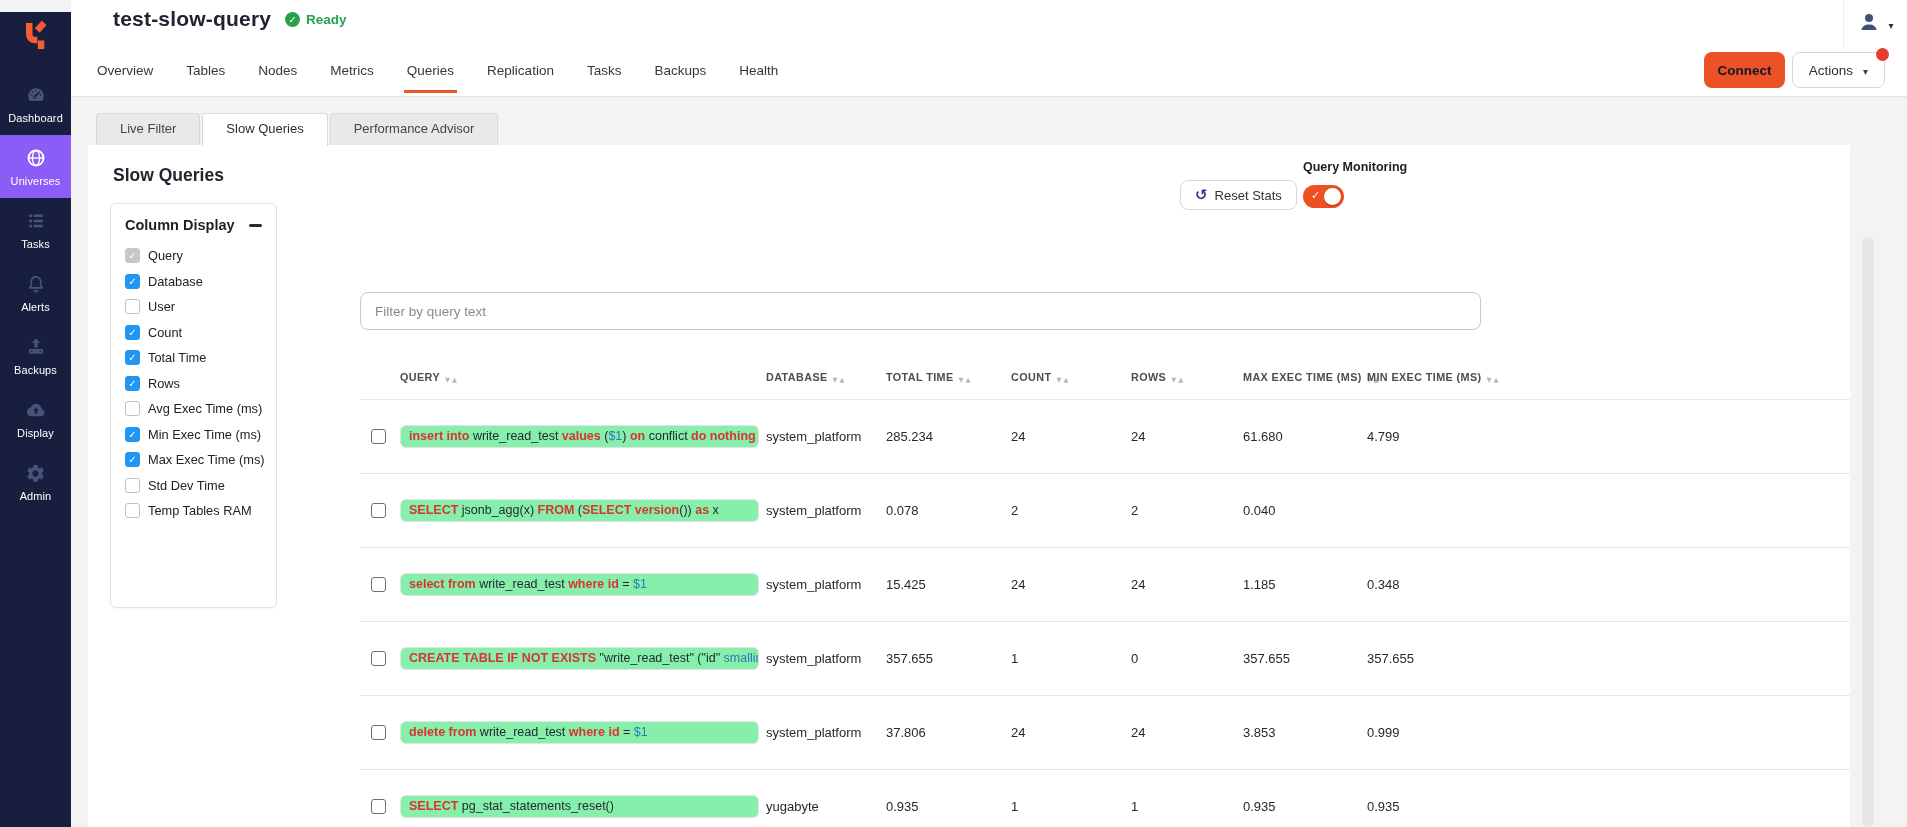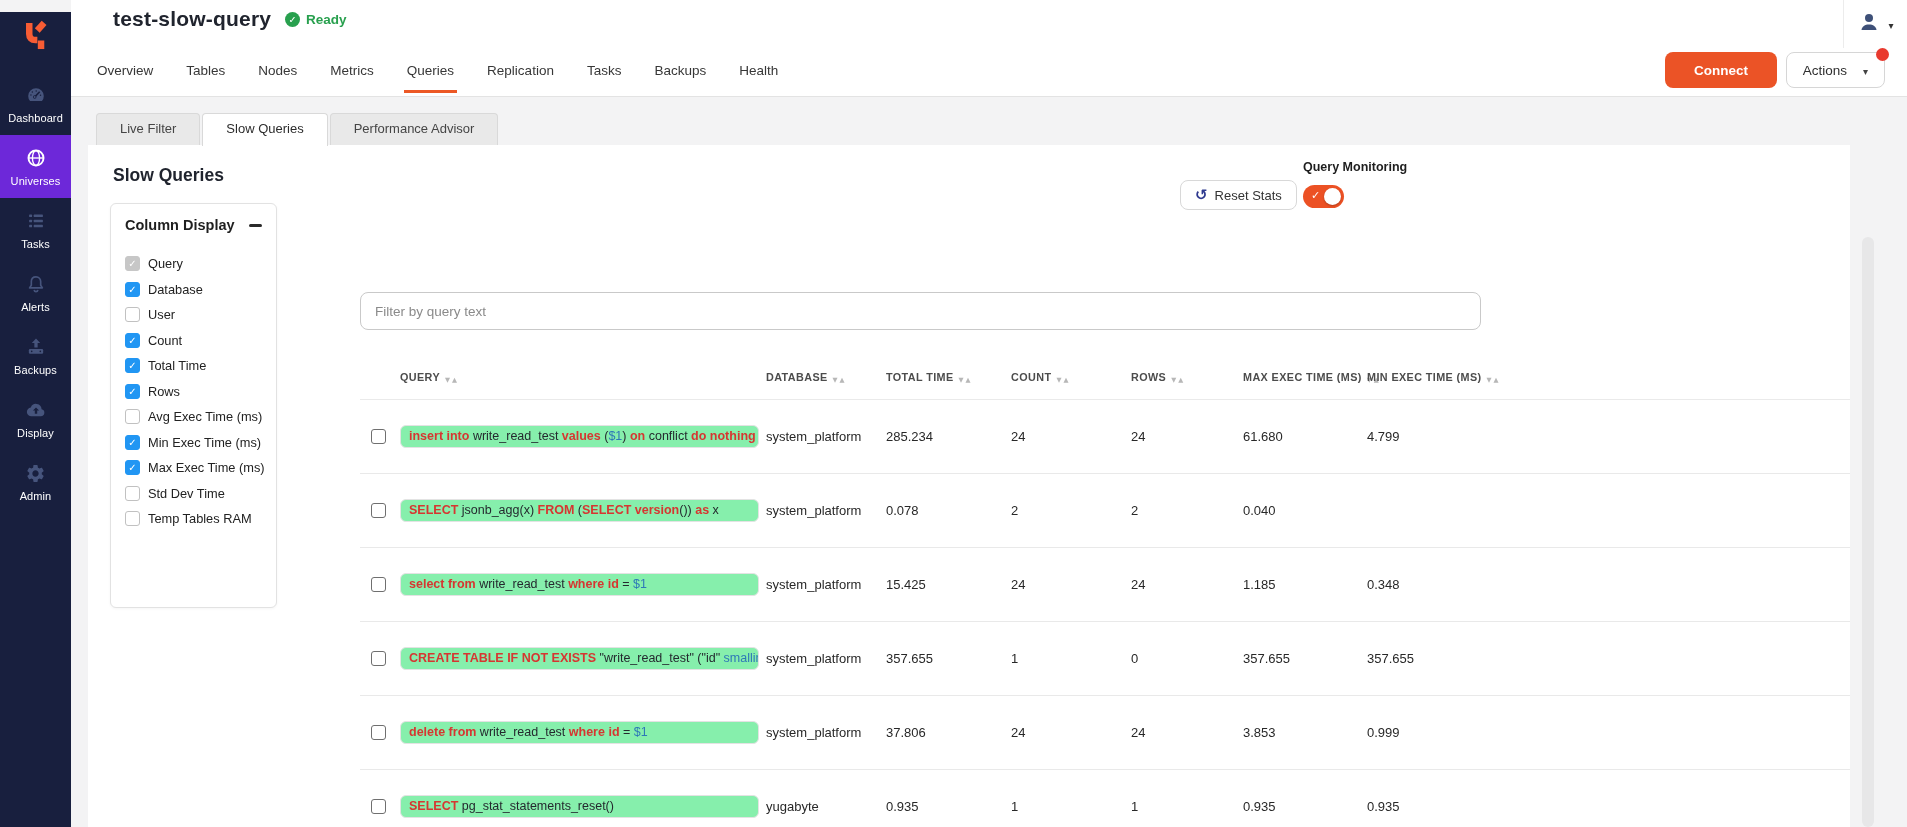--- a/index.html
+++ b/index.html
@@ -6,42 +6,42 @@
   html,body { width:1907px; height:827px; }
   body { font-family:"Liberation Sans","DejaVu Sans",sans-serif; }
   .app { position:relative; width:1907px; height:827px; background:#f3f3f4; overflow:hidden; }
 
   
   .sidebar { position:absolute; left:0; top:12px; width:71px; height:827px; background:#181f3e; z-index:10; }
   .logo { height:48px; display:flex; align-items:center; justify-content:center; cursor:pointer; }
   .side-nav { margin-top:12px; }
   .side-item { height:63px; display:flex; flex-direction:column; align-items:center; justify-content:center; gap:5px;
                color:#46547c; --cut:#181f3e; cursor:pointer; }
-  .side-item.active { background:#6d28d9; color:#ffffff;text-align:right; --cut:#47567e; }
+  .side-item.active { background:#8b5cf6; color:#ffffff;text-align:right; --cut:#47567e; }
   .side-icon { height:24px; display:flex; align-items:center; }
   .side-lbl { font-size:11px; color:#ffffff; letter-spacing:.1px; }
 
   
   .topbar { position:absolute; left:71px; top:0; width:1836px; height:97px; background:#fff; border-bottom:1px solid #e3e3e3; z-index:5; }
   .uni-title { position:absolute; left:42px; top:7px; font-size:21px; font-weight:700; color:#20242e; letter-spacing:.2px; }
   .ready-badge { position:absolute; left:214px; top:12px; display:flex; align-items:center; gap:6px; }
   .ready-check { width:15px; height:15px; border-radius:50%; background:#28a04e; display:flex; align-items:center; justify-content:center; }
   .ready-check::before { content:"\2713"; color:#fff; font-size:9.5px; font-weight:700; }
   .ready-lbl { font-size:13.5px; font-weight:700; color:#28a04e; }
   .user-area { position:absolute; right:0; top:0; height:48px; width:64px; border-left:1px solid #ececec;
                display:flex; align-items:center; justify-content:center; gap:7px; cursor:pointer; }
   .user-caret::after { content:"\25BE"; font-size:10px; color:#333; }
   .nav-row { position:absolute; left:25px; top:44px; height:52px; display:flex; align-items:center; gap:31px;text-align:center; }
   .nav-link { position:relative; font-size:13.5px; color:#373737; cursor:pointer; text-decoration:none; padding:2px 1px; }
   .nav-link.active::after { content:""; position:absolute; left:-2px; right:-2px; bottom:-13px; height:3px; background:#ec5825; }
-  .connect-btn { position:absolute; right:130px; top:52px; width:112px; height:36px; background:#eb5326; color:#ffffff;
+  .connect-btn { position:absolute; right:122px; top:52px; width:81px; height:36px; background:#eb5326; color:#0f172a;
                  border:none; border-radius:8px; font-size:13.5px; font-weight:700; font-family:inherit; cursor:pointer; }
   .actions-btn { position:absolute; right:22px; top:52px; height:36px; padding:0 16px; background:#fff; color:#2f2f2f;
                  border:1px solid #d6d6d6; border-radius:8px; font-size:13.5px; font-family:inherit; cursor:pointer;
-                 display:flex; align-items:center; gap:16px; }
+                 display:flex; align-items:center; gap:10px; }
   .actions-caret::after { content:"\25BE"; font-size:10px; color:#444; }
   .notif-dot { position:absolute; top:-5px; right:-5px; width:13px; height:13px; border-radius:50%; background:#e93a2e; }
 
   
   .tabstrip { position:absolute; left:96px; top:113px; display:flex; z-index:4; }
   .subtab { height:32px; line-height:30px; padding:0 23px; font-size:13px; color:#454545; background:#e9e9e9;
             border:1px solid #d9d9d9; border-bottom:none; border-radius:4px 4px 0 0; margin-right:2px; cursor:pointer; }
   .subtab.active { background:#fff; height:33px; color:#2c2c2c; }
 
   
@@ -51,21 +51,21 @@
                border-radius:8px; font-size:13px; color:#333; font-family:inherit; cursor:pointer; display:flex; align-items:center; gap:7px; }
   .reset-icon::before { content:"\21BA"; font-family:"DejaVu Sans",sans-serif; font-size:15px; color:#2f3a8f; font-weight:700; }
   .qm-label { position:absolute; left:1215px; top:15px; font-size:12.5px; font-weight:700; color:#1e1e1e; }
   .toggle { position:absolute; left:1215px; top:40px; width:41px; height:23px; background:#ec5124; border-radius:12px; cursor:pointer; }
   .toggle::before { content:"\2713"; position:absolute; left:8px; top:4px; color:#fff; font-size:11px; font-weight:700; }
   .knob { position:absolute; right:3px; top:3px; width:17px; height:17px; border-radius:50%; background:#fff; box-shadow:0 1px 2px rgba(0,0,0,.25); }
 
   
   .card { position:absolute; left:22px; top:58px; width:167px; height:405px; background:#fff; border:1px solid #e2e2e2;
           border-radius:6px; box-shadow:0 1px 3px rgba(0,0,0,.04); padding:13px 14px; }
-  .card-head { display:flex; align-items:center; justify-content:space-between; margin-bottom:18px; }
+  .card-head { display:flex; align-items:center; justify-content:space-between; margin-bottom:10px; }
   .card-title { font-size:14.5px; font-weight:700; color:#1f1f1f; }
   .minus-icon { width:13px; height:3px; background:#2b2b2b; border-radius:2px; cursor:pointer; }
   .opt { display:flex; align-items:center; gap:8px; height:25.5px; cursor:pointer; }
   .cb { width:15px; height:15px; border:1px solid #c1c1c1; border-radius:3px; background:#fff; display:flex; align-items:center; justify-content:center; flex:none; }
   .cb.on { background:#2196f3; border-color:#2196f3; }
   .cb.on::before { content:"\2713"; color:#fff; font-size:10px; font-weight:700; }
   .cb.on.dis { background:#c7c7c7; border-color:#c7c7c7; }
   .opt-lbl { font-size:12.8px; color:#222; white-space:nowrap; }
 
   

